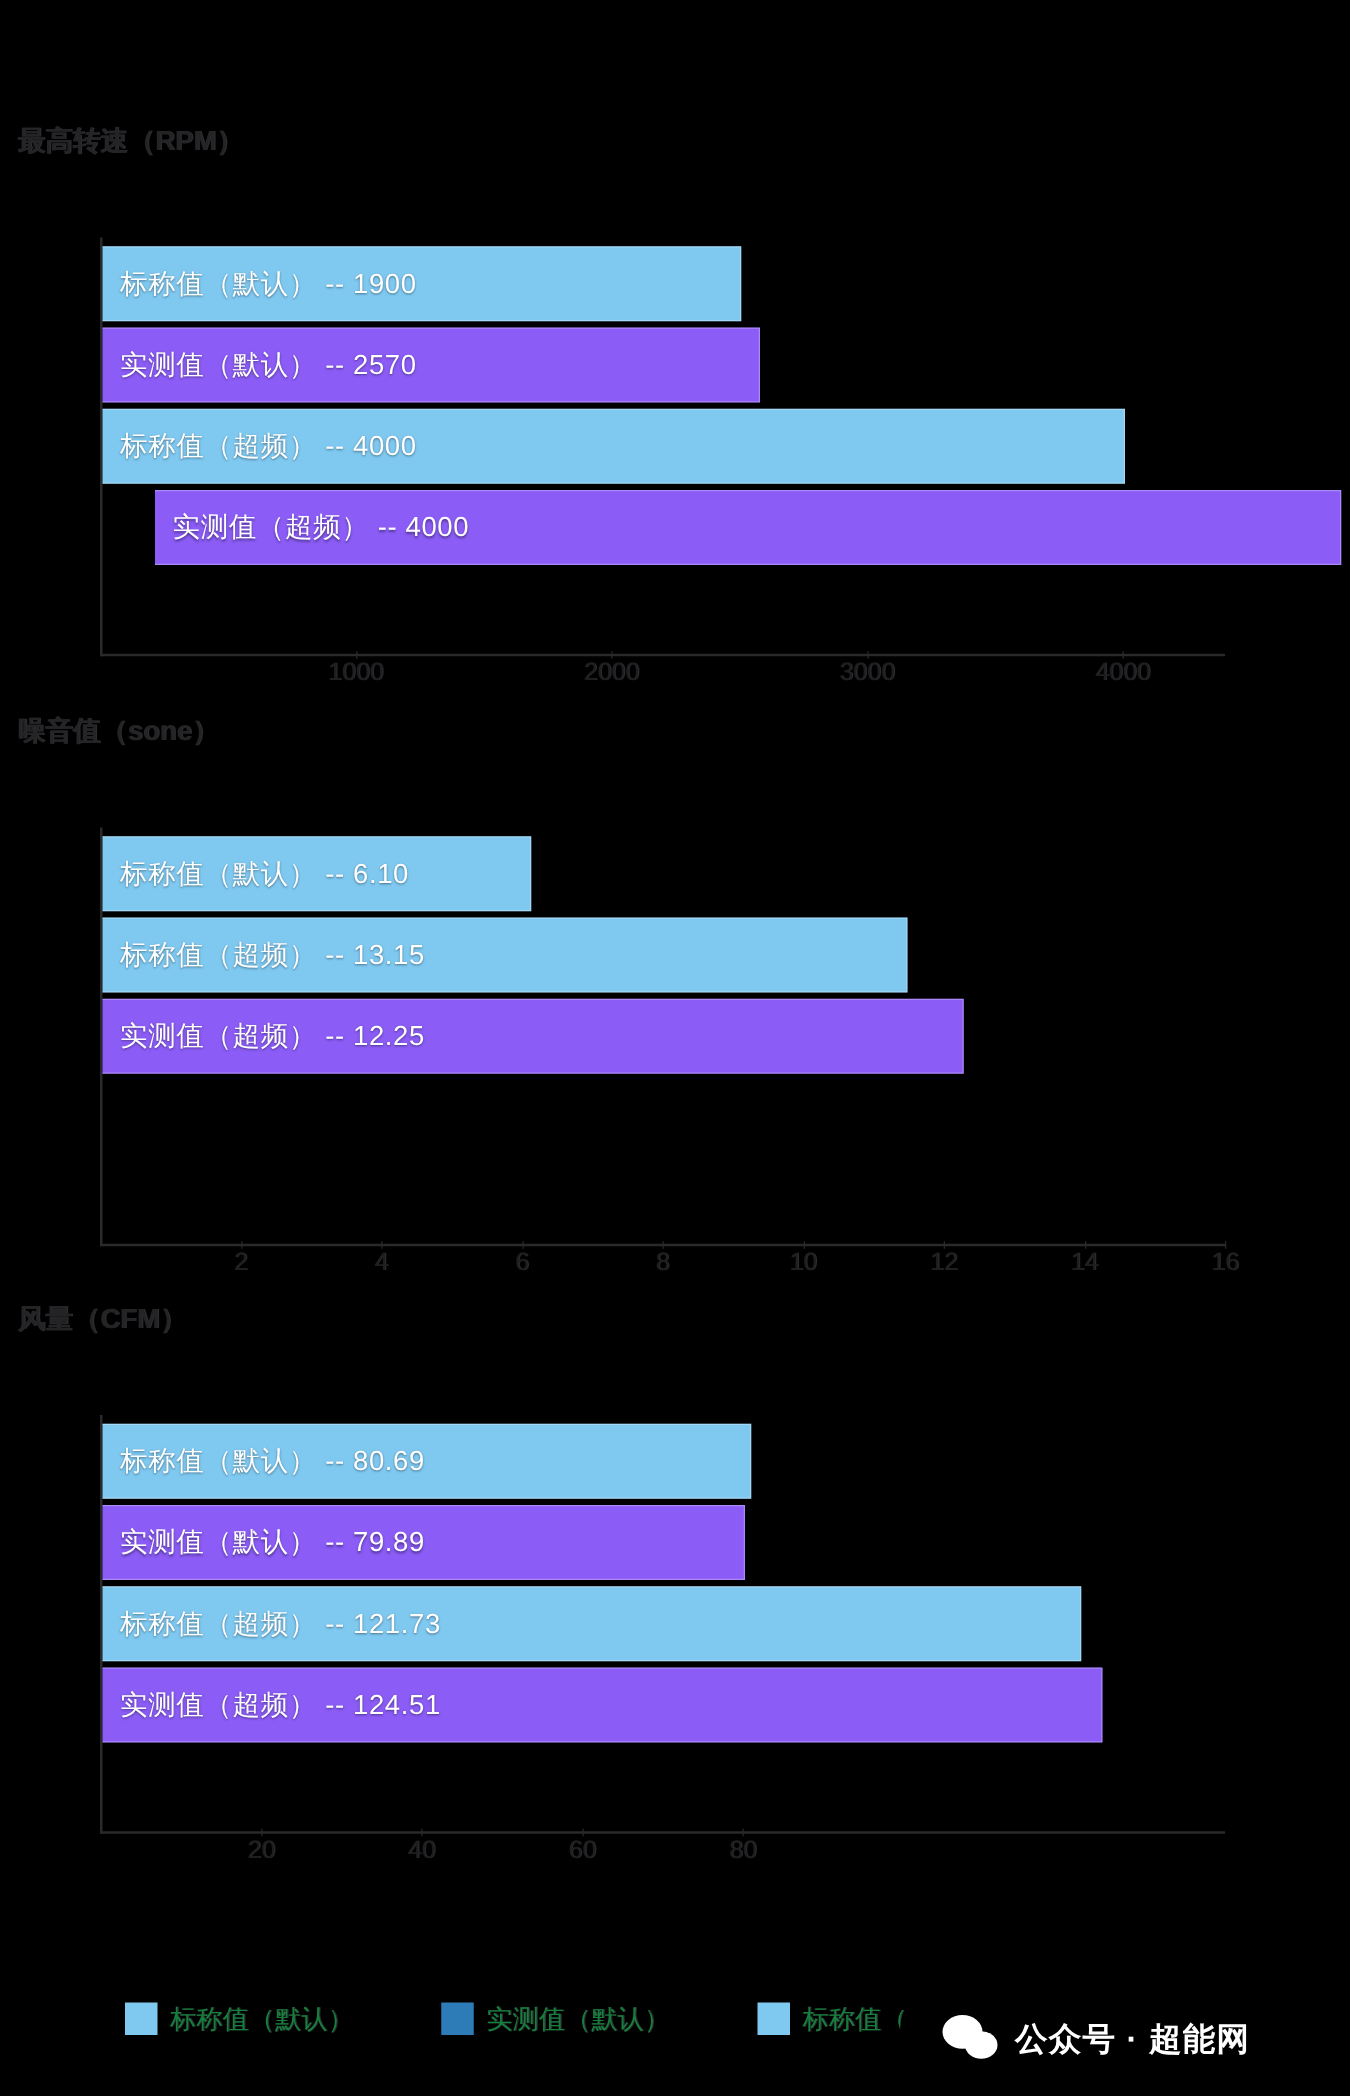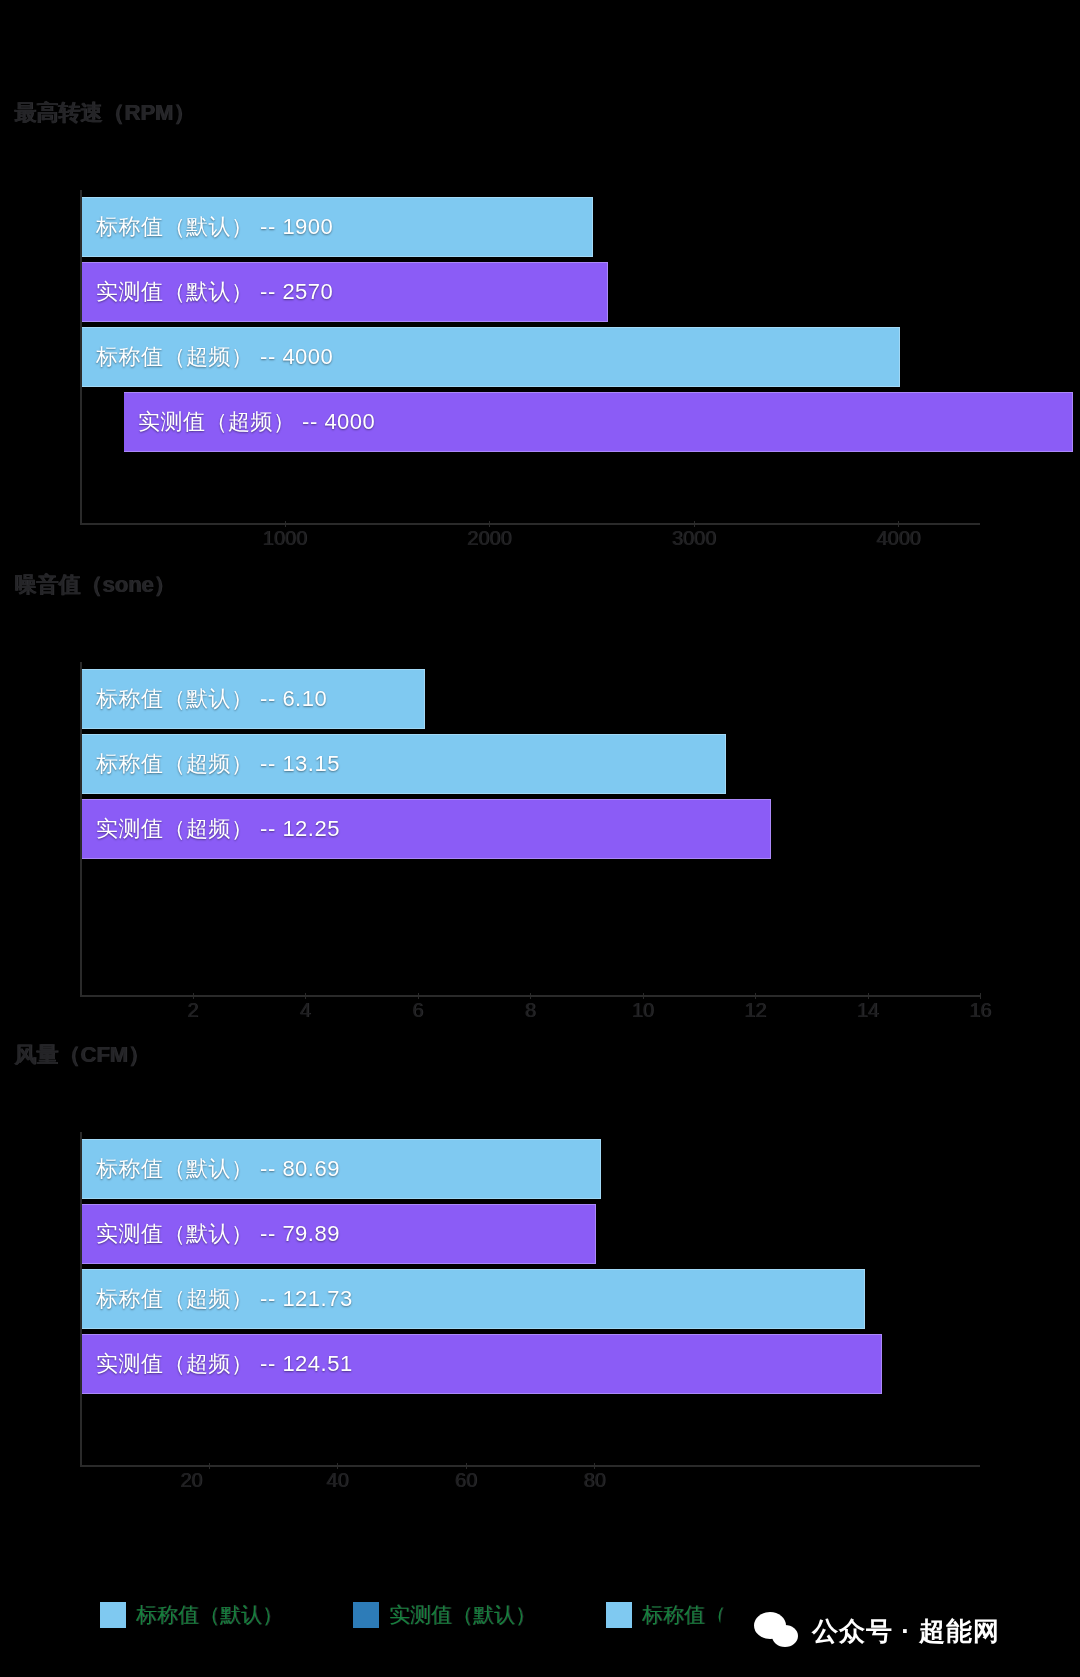--- a/index.html
+++ b/index.html
@@ -285,21 +285,21 @@
           </div>
           <div class="bar-row" style="height: 65px; margin-top: 0px;">
             <div class="bar dark" style="width: 800.421px; height: 60px; top: 2.5px;">
               <span class="bar-label">实测值（超频）  --  124.51</span>
             </div>
           </div>
         </div>
     </div>
     <div class="axis" id="axis-2" style="top:1469px; width:900px;">
         <span class="tick-mark" style="left: 128.571px;"></span>
-        <span class="tick" style="left: 111px; text-align: center;">20</span>
+        <span class="tick" style="left: 129px; text-align: center;">20</span>
         <span class="tick-mark" style="left: 257.143px;"></span>
         <span class="tick" style="left: 257.143px;">40</span>
         <span class="tick-mark" style="left: 385.714px;"></span>
         <span class="tick" style="left: 385.714px;">60</span>
         <span class="tick-mark" style="left: 514.286px;"></span>
         <span class="tick" style="left: 514.286px;">80</span>
       </div>
   </div>
 
   <div class="legend" id="legend">

